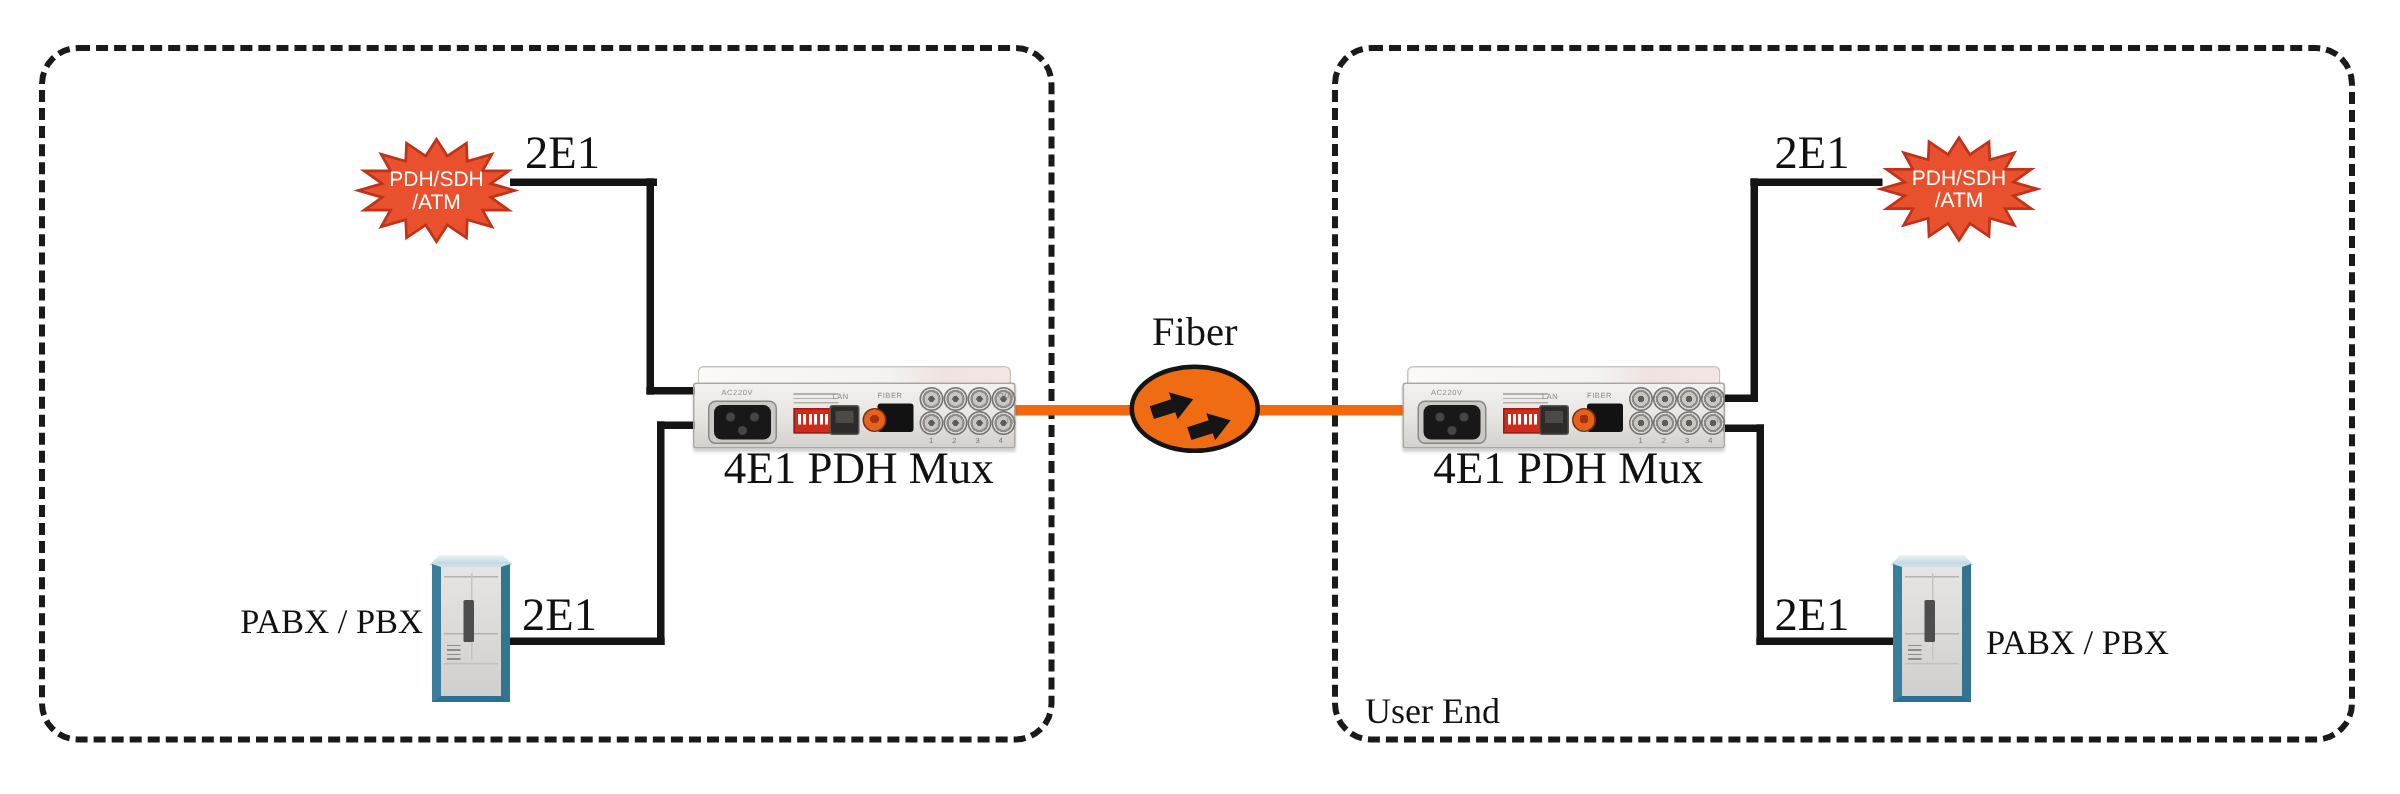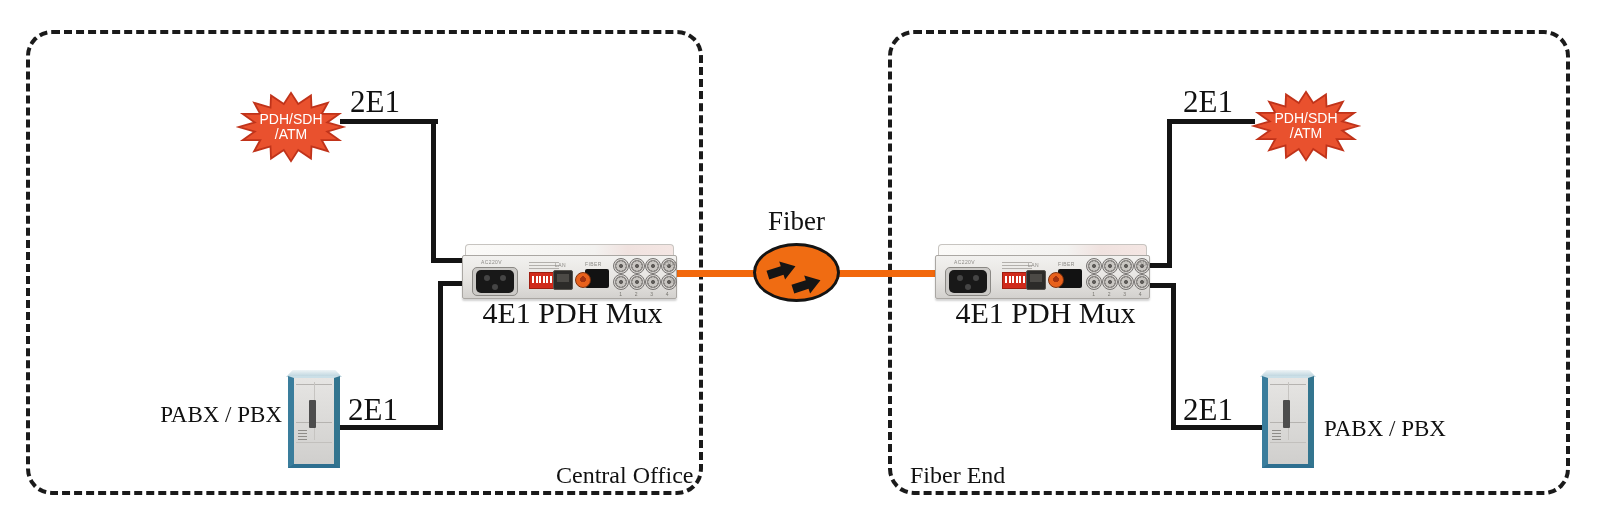--- a/index.html
+++ b/index.html
@@ -56,22 +56,21 @@
             background:repeating-linear-gradient(0deg,#8e8c88 0 1px,transparent 1px 3px);}
   .pabx-label{position:absolute;font-size:23px;white-space:nowrap;}
 </style>
 </head>
 <body>
 
 <div class="canvas">
 
   <div class="site-box" style="left:26px;top:30px;width:677px;height:465px;"></div>
   <div class="site-box" style="left:888px;top:30px;width:682px;height:465px;"></div>
-  <div class="site-label" style="left:556px;top:462px;">Central Office</div>
-  <div class="site-label" style="left:910px;top:462px;">Fiber End</div>
+  <div class="site-label" style="left:910px;top:462px;">User End</div>
 
   <div class="wire" style="left:340px;top:119px;width:98px;height:5px;"></div>
   <div class="wire" style="left:431px;top:119px;width:5px;height:144px;"></div>
   <div class="wire" style="left:431px;top:258px;width:33px;height:5px;"></div>
   <div class="wire" style="left:438px;top:281px;width:28px;height:5px;"></div>
   <div class="wire" style="left:438px;top:281px;width:5px;height:149px;"></div>
   <div class="wire" style="left:336px;top:425px;width:107px;height:5px;"></div>
 
   <div class="wire" style="left:1148px;top:263px;width:24px;height:5px;"></div>
   <div class="wire" style="left:1167px;top:119px;width:5px;height:149px;"></div>

